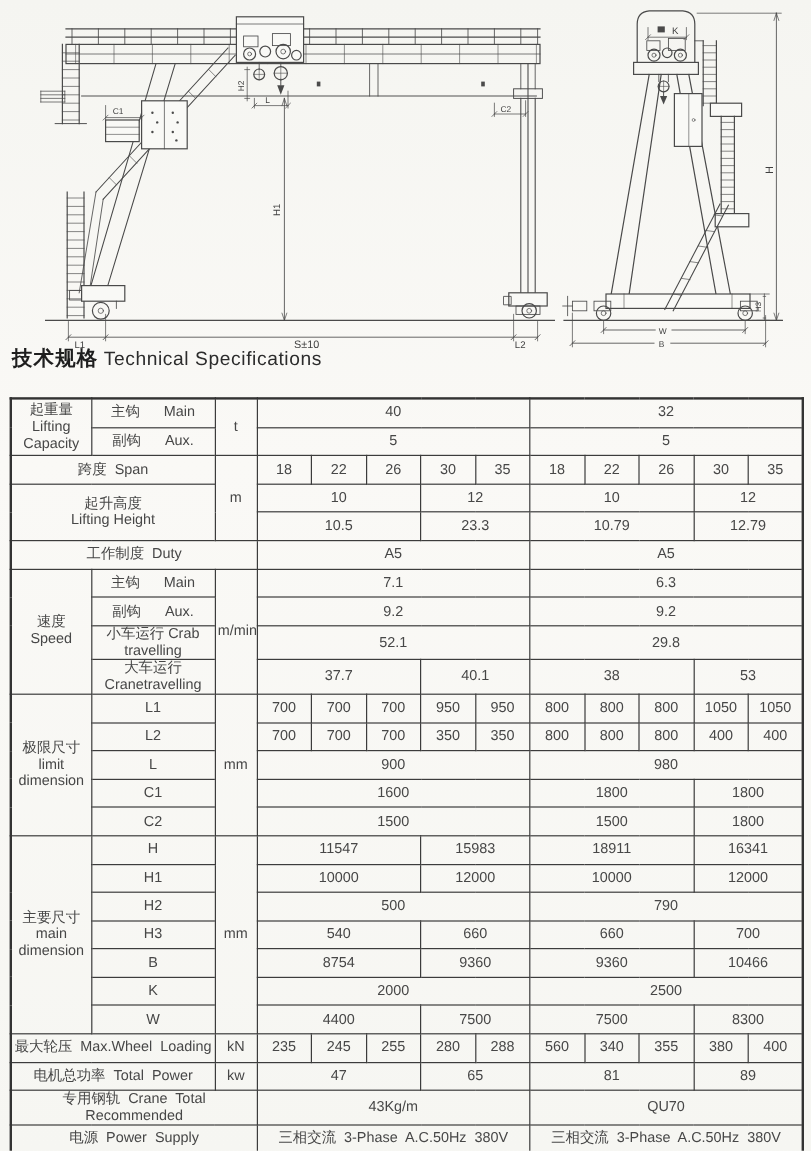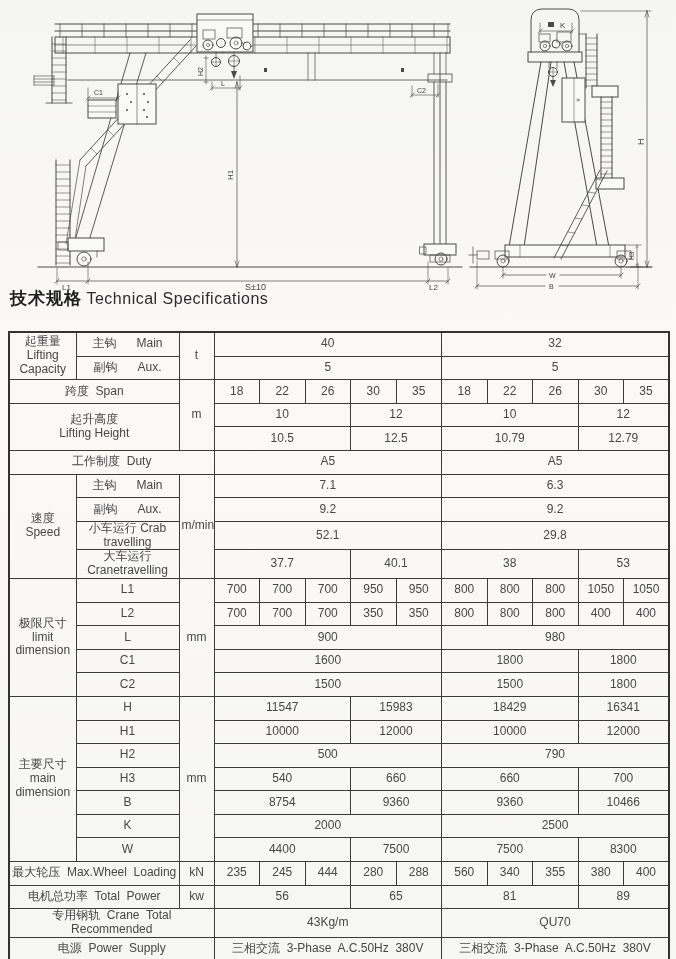--- a/index.html
+++ b/index.html
@@ -255,21 +255,21 @@
         <tr>
           <td colspan="2" rowspan="2" class="lbl">起升高度
 Lifting Height</td>
           <td colspan="3">10</td>
           <td colspan="2">12</td>
           <td colspan="3">10</td>
           <td colspan="2">12</td>
         </tr>
         <tr>
           <td colspan="3">10.5</td>
-          <td colspan="2">12.5</td>
+          <td colspan="2">23.3</td>
           <td colspan="3">10.79</td>
           <td colspan="2">12.79</td>
         </tr>
         <tr>
           <td colspan="3" class="lbl">工作制度  Duty</td>
           <td colspan="5">A5</td>
           <td colspan="5">A5</td>
         </tr>
         <tr>
           <td rowspan="4" class="cat">速度
@@ -344,21 +344,21 @@
           <td colspan="2">1800</td>
         </tr>
         <tr>
           <td rowspan="7" class="cat">主要尺寸
 main
 dimension</td>
           <td class="sub">H</td>
           <td rowspan="7" class="unit">mm</td>
           <td colspan="3">11547</td>
           <td colspan="2">15983</td>
-          <td colspan="3">18429</td>
+          <td colspan="3">18911</td>
           <td colspan="2">16341</td>
         </tr>
         <tr>
           <td class="sub">H1</td>
           <td colspan="3">10000</td>
           <td colspan="2">12000</td>
           <td colspan="3">10000</td>
           <td colspan="2">12000</td>
         </tr>
         <tr>
@@ -390,33 +390,33 @@
           <td colspan="3">4400</td>
           <td colspan="2">7500</td>
           <td colspan="3">7500</td>
           <td colspan="2">8300</td>
         </tr>
         <tr>
           <td colspan="2" class="lbl">最大轮压  Max.Wheel  Loading</td>
           <td class="unit">kN</td>
           <td>235</td>
           <td>245</td>
-          <td>444</td>
+          <td>255</td>
           <td>280</td>
           <td>288</td>
           <td>560</td>
           <td>340</td>
           <td>355</td>
           <td>380</td>
           <td>400</td>
         </tr>
         <tr>
           <td colspan="2" class="lbl">电机总功率  Total  Power</td>
           <td class="unit">kw</td>
-          <td colspan="3">56</td>
+          <td colspan="3">47</td>
           <td colspan="2">65</td>
           <td colspan="3">81</td>
           <td colspan="2">89</td>
         </tr>
         <tr>
           <td colspan="3" class="lbl">专用钢轨  Crane  Total  Recommended</td>
           <td colspan="5">43Kg/m</td>
           <td colspan="5">QU70</td>
         </tr>
         <tr>

